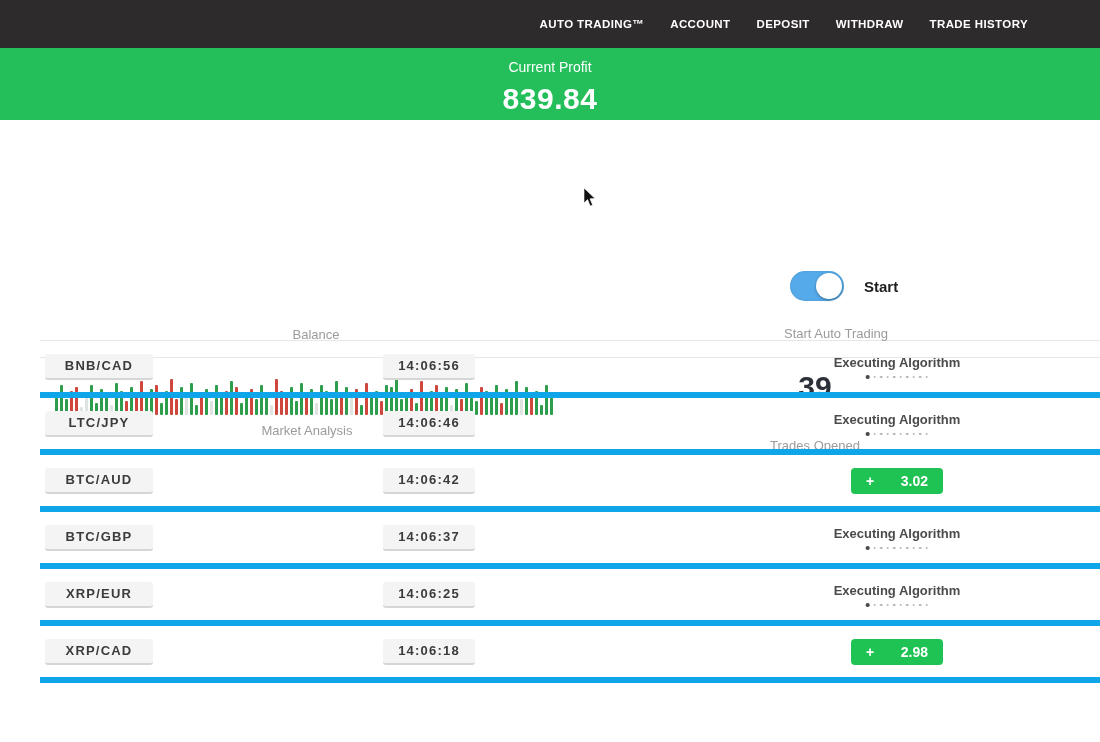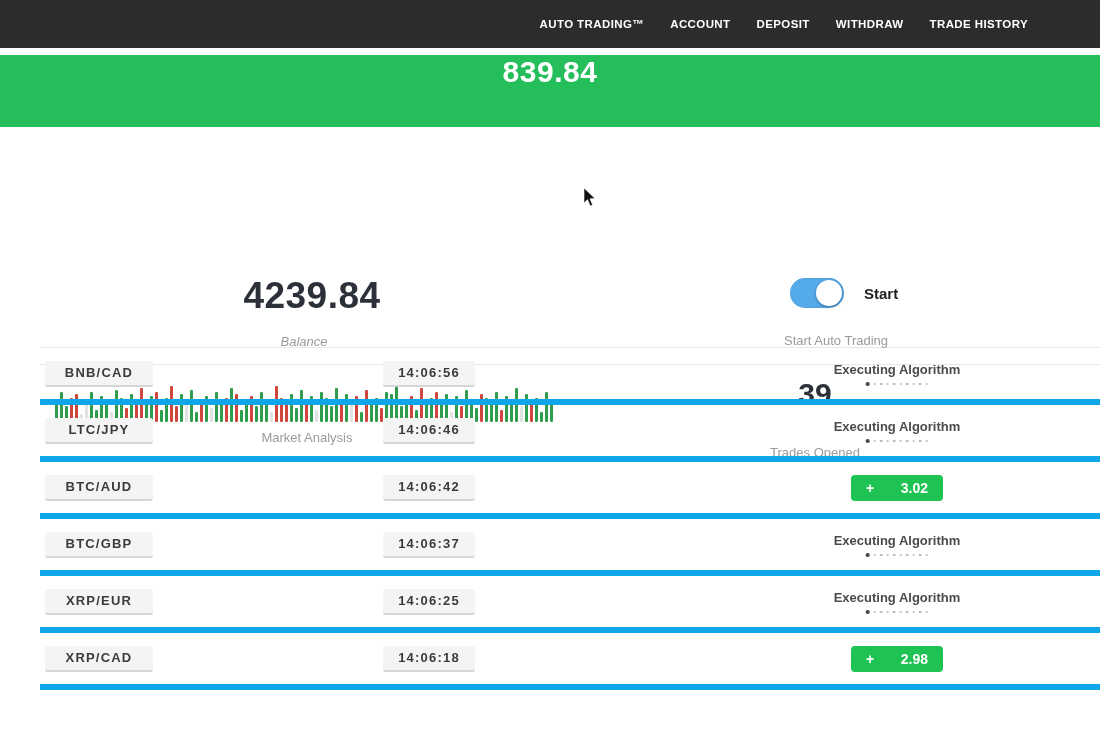--- a/index.html
+++ b/index.html
@@ -16,21 +16,21 @@
   .banner { height:72px; background:#24bf5b; color:#fff; text-align:center; }
   .banner-label { font-size:14px; padding-top:11px; font-weight:400; }
   .banner-value { font-size:30px; font-weight:bold; margin-top:7px; letter-spacing:.5px; }
 
   
   .stats { position:relative; height:220px; }
   .balance-value { position:absolute; left:312px; top:148px; transform:translateX(-50%);
     font-size:37px; font-weight:bold; color:#2c3038; letter-spacing:.5px; }
   .balance-label, .muted-label { position:absolute; transform:translateX(-50%);
     font-size:13px; color:#9b9b9b; }
-  .balance-label { left:304px; top:207px;font-style:italic; }
+  .balance-label { left:316px; top:207px; }
   .toggle { position:absolute; left:790px; top:151px; width:54px; height:30px;
     border-radius:15px; background:#55aae9; cursor:pointer;
     box-shadow:inset 0 0 2px rgba(0,0,0,.15); }
   .knob { position:absolute; right:2px; top:2px; width:26px; height:26px;
     border-radius:50%; background:#fff; box-shadow:0 1px 3px rgba(0,0,0,.35); }
   .toggle-label { position:absolute; left:864px; top:158px; font-size:15px;
     font-weight:bold; color:#1e1e20; }
   .auto-label { left:836px; top:206px; }
 
   
@@ -78,25 +78,25 @@
 
 <div class="nav">
   <span class="nav-item">AUTO TRADING™</span>
   <span class="nav-item">ACCOUNT</span>
   <span class="nav-item">DEPOSIT</span>
   <span class="nav-item">WITHDRAW</span>
   <span class="nav-item">TRADE HISTORY</span>
 </div>
 
 <div class="banner">
+  <div class="banner-label">Current Profit</div>
   <div class="banner-value">839.84</div>
 </div>
 
 <div class="stats">
-  <div class="balance-value">4239.84</div>
   <div class="balance-label">Balance</div>
 
   <div class="toggle">
     <div class="knob"></div>
   </div>
   <div class="toggle-label">Start</div>
   <div class="muted-label auto-label">Start Auto Trading</div>
 
   <div class="hairline" style="top:237px"></div>
 

